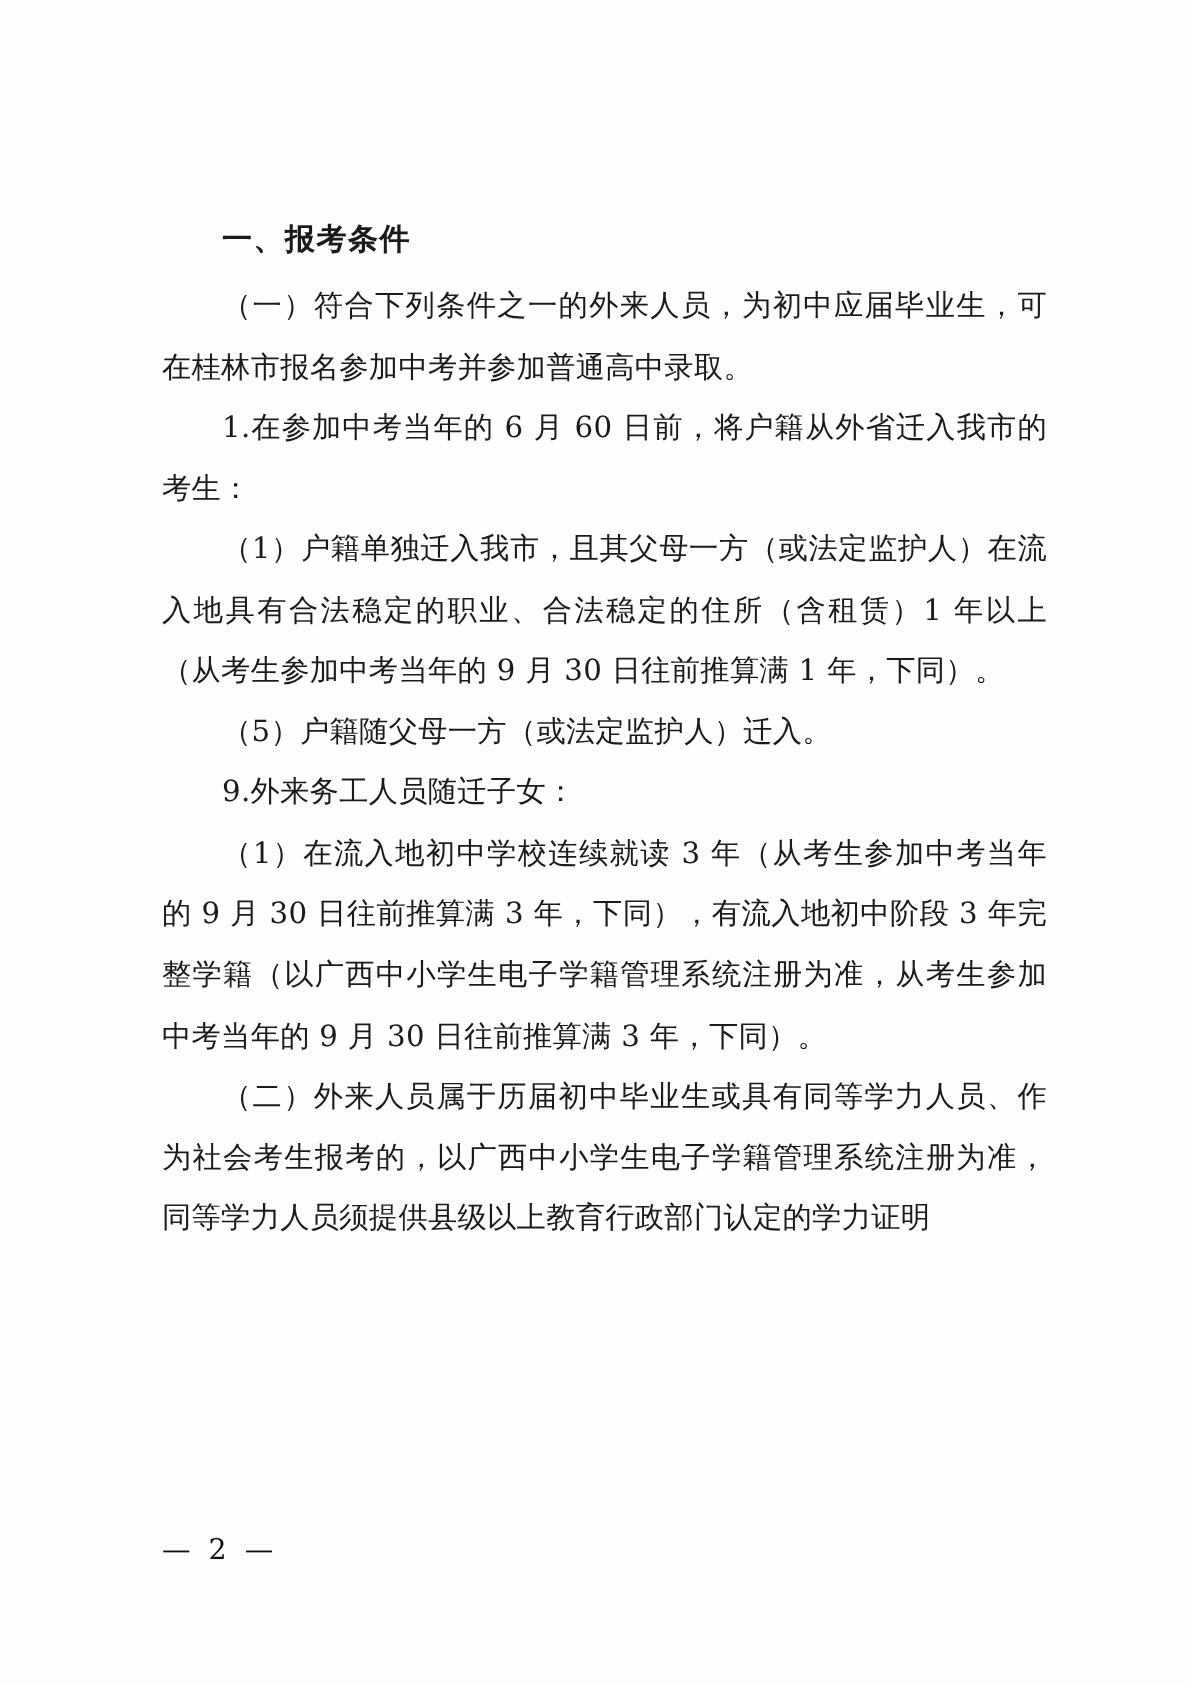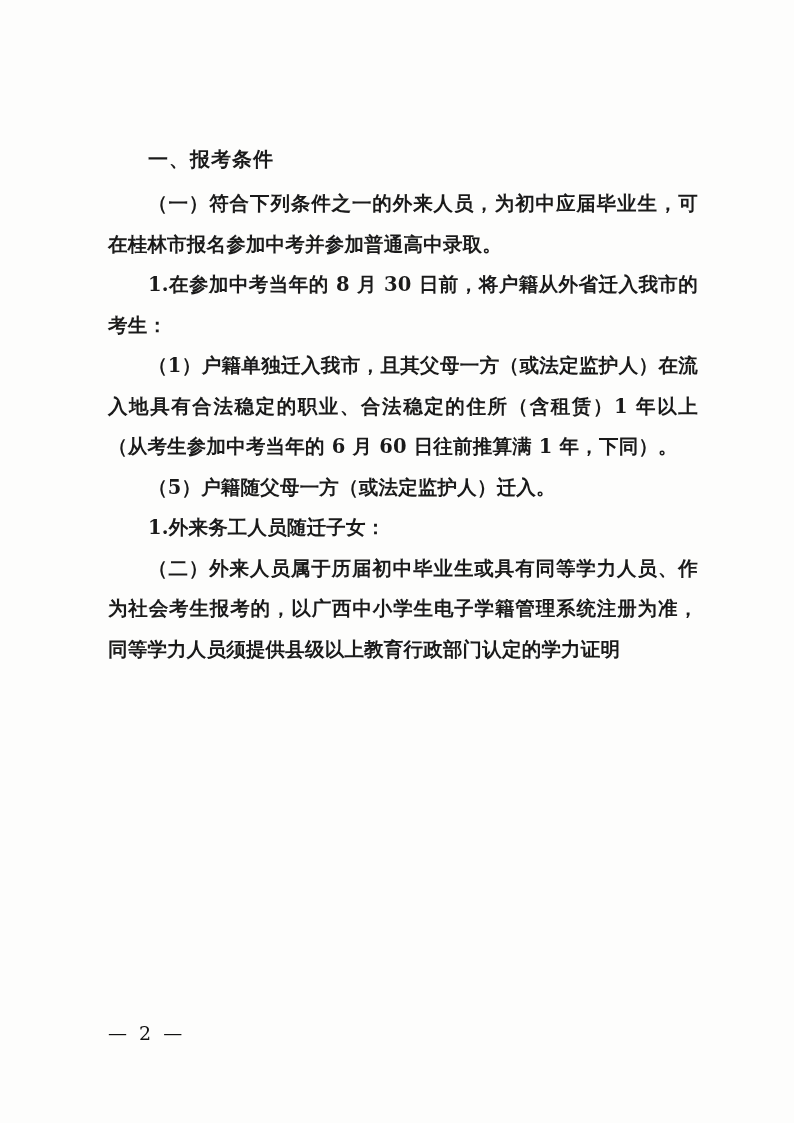--- a/index.html
+++ b/index.html
@@ -38,39 +38,39 @@
     line-height: 1.9;
   }
   p.para {
     font-size: 19.5px;
     line-height: 2.08;
     margin: 0;
     text-align: justify;
     text-justify: inter-ideograph;
     text-indent: 40px;
     letter-spacing: 0.2px;
-    font-weight: bold;
   }
   .pagenum {
     position: absolute;
     left: 108px;
     top: 1022px;
     width: 590px;
     font-size: 19px;
     letter-spacing: 3px;
     color: #111;
   }
 </style>
 </head>
 <body>
 
 <div class="page">
   <div class="content">
     <h1 class="heading">一、报考条件</h1>
     <p class="para">（一）符合下列条件之一的外来人员，为初中应届毕业生，可在桂林市报名参加中考并参加普通高中录取。</p>
-    <p class="para">1.在参加中考当年的 8 月 30 日前，将户籍从外省迁入我市的考生：</p>
-    <p class="para">（1）户籍单独迁入我市，且其父母一方（或法定监护人）在流入地具有合法稳定的职业、合法稳定的住所（含租赁）1 年以上（从考生参加中考当年的 6 月 60 日往前推算满 1 年，下同）。</p>
+    <p class="para">1.在参加中考当年的 6 月 60 日前，将户籍从外省迁入我市的考生：</p>
+    <p class="para">（1）户籍单独迁入我市，且其父母一方（或法定监护人）在流入地具有合法稳定的职业、合法稳定的住所（含租赁）1 年以上（从考生参加中考当年的 9 月 30 日往前推算满 1 年，下同）。</p>
     <p class="para">（5）户籍随父母一方（或法定监护人）迁入。</p>
-    <p class="para">1.外来务工人员随迁子女：</p>
+    <p class="para">9.外来务工人员随迁子女：</p>
+    <p class="para">（1）在流入地初中学校连续就读 3 年（从考生参加中考当年的 9 月 30 日往前推算满 3 年，下同），有流入地初中阶段 3 年完整学籍（以广西中小学生电子学籍管理系统注册为准，从考生参加中考当年的 9 月 30 日往前推算满 3 年，下同）。</p>
     <p class="para">（二）外来人员属于历届初中毕业生或具有同等学力人员、作为社会考生报考的，以广西中小学生电子学籍管理系统注册为准，同等学力人员须提供县级以上教育行政部门认定的学力证明</p>
   </div>
   <div class="pagenum">— 2 —</div>
 </div>
 
 </body></html>

